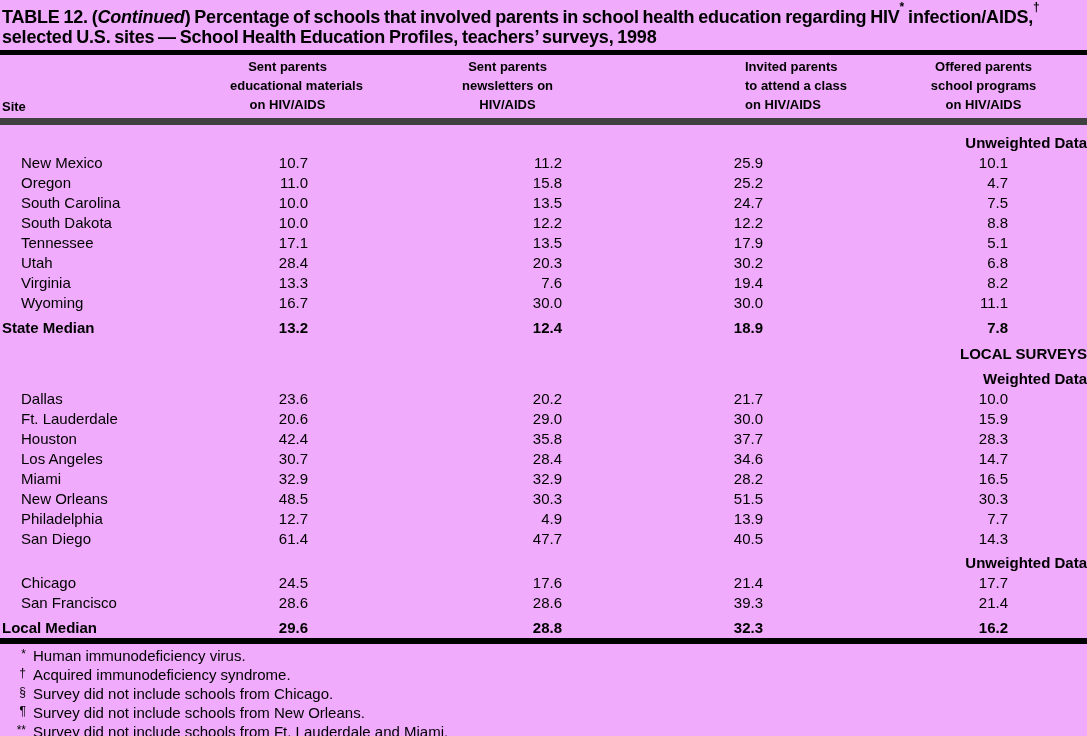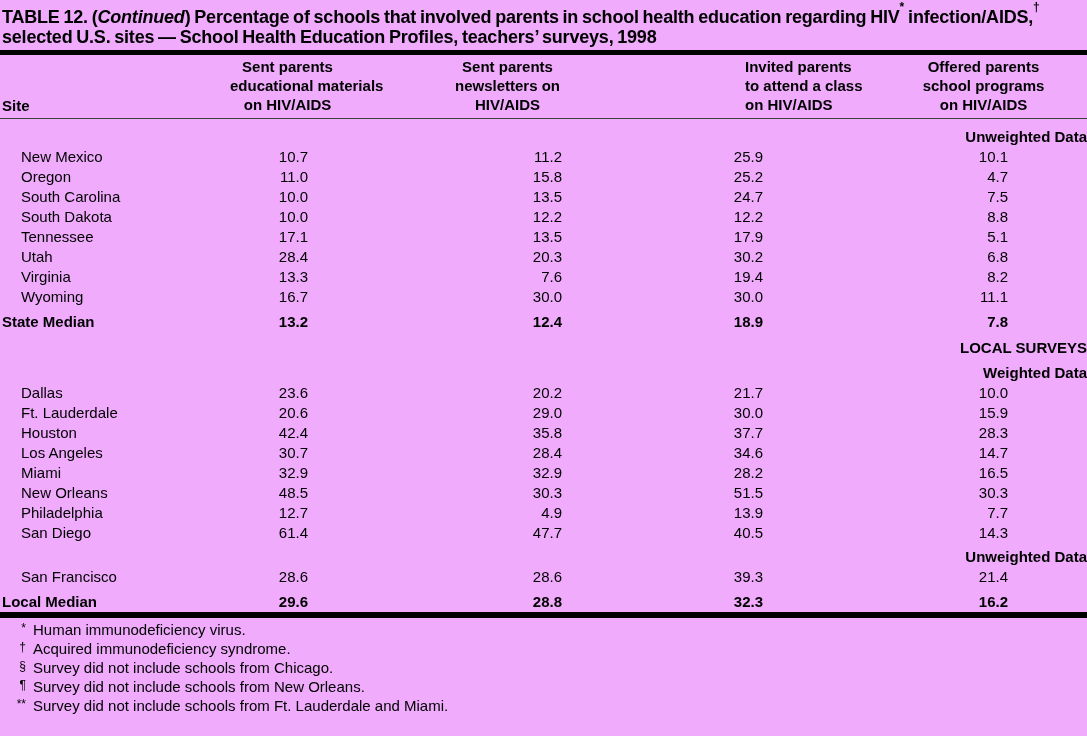--- a/index.html
+++ b/index.html
@@ -12,22 +12,22 @@
   .title{padding:2px 0 0 2px;font-weight:bold;font-size:18px;line-height:20px;
          letter-spacing:-0.2px;word-spacing:-1px;}
   .tline{white-space:nowrap;}
   .it{font-style:italic;}
   .title sup{font-size:12px;position:relative;top:-5px;letter-spacing:0;}
   
   .rule-top{height:5px;background:#000;margin-top:3px;}
   .rule-bottom{height:6px;background:#000;}
   
   table{border-collapse:collapse;table-layout:fixed;width:1087px;}
-  thead th{vertical-align:bottom;font-weight:bold;font-size:15px;
-           padding:2px 0 4px 0;border-bottom:1px solid #404040;}
+  thead th{vertical-align:bottom;font-weight:bold;font-size:13px;
+           padding:2px 0 4px 0;border-bottom:7px solid #404040;}
   th .hl{line-height:19px;white-space:nowrap;text-align:center;}
   th.site{text-align:left;padding-left:2px;}
   th:nth-child(2){padding-right:50px;}
   th:nth-child(3){padding-left:25px;}
   th:nth-child(4){padding-left:150px;}
   th:nth-child(5){padding-left:80px;}
   tbody td{height:20px;line-height:20px;font-size:15px;padding:0;
            white-space:nowrap;overflow:visible;}
   td.site{padding-left:21px;text-align:left;}
   td.num{text-align:right;}
@@ -225,20 +225,27 @@
         <td class="num">47.7</td>
         <td class="num">40.5</td>
         <td class="num">14.3</td>
       </tr>
 
       <tr class="section pt4">
           <td colspan="5">Unweighted Data</td>
         </tr>
 
       <tr>
+        <td class="site">Chicago</td>
+        <td class="num">24.5</td>
+        <td class="num">17.6</td>
+        <td class="num">21.4</td>
+        <td class="num">17.7</td>
+      </tr>
+      <tr>
         <td class="site">San Francisco</td>
         <td class="num">28.6</td>
         <td class="num">28.6</td>
         <td class="num">39.3</td>
         <td class="num">21.4</td>
       </tr>
 
       <tr class="median pt5">
         <td class="site">Local Median</td>
         <td class="num">29.6</td>

